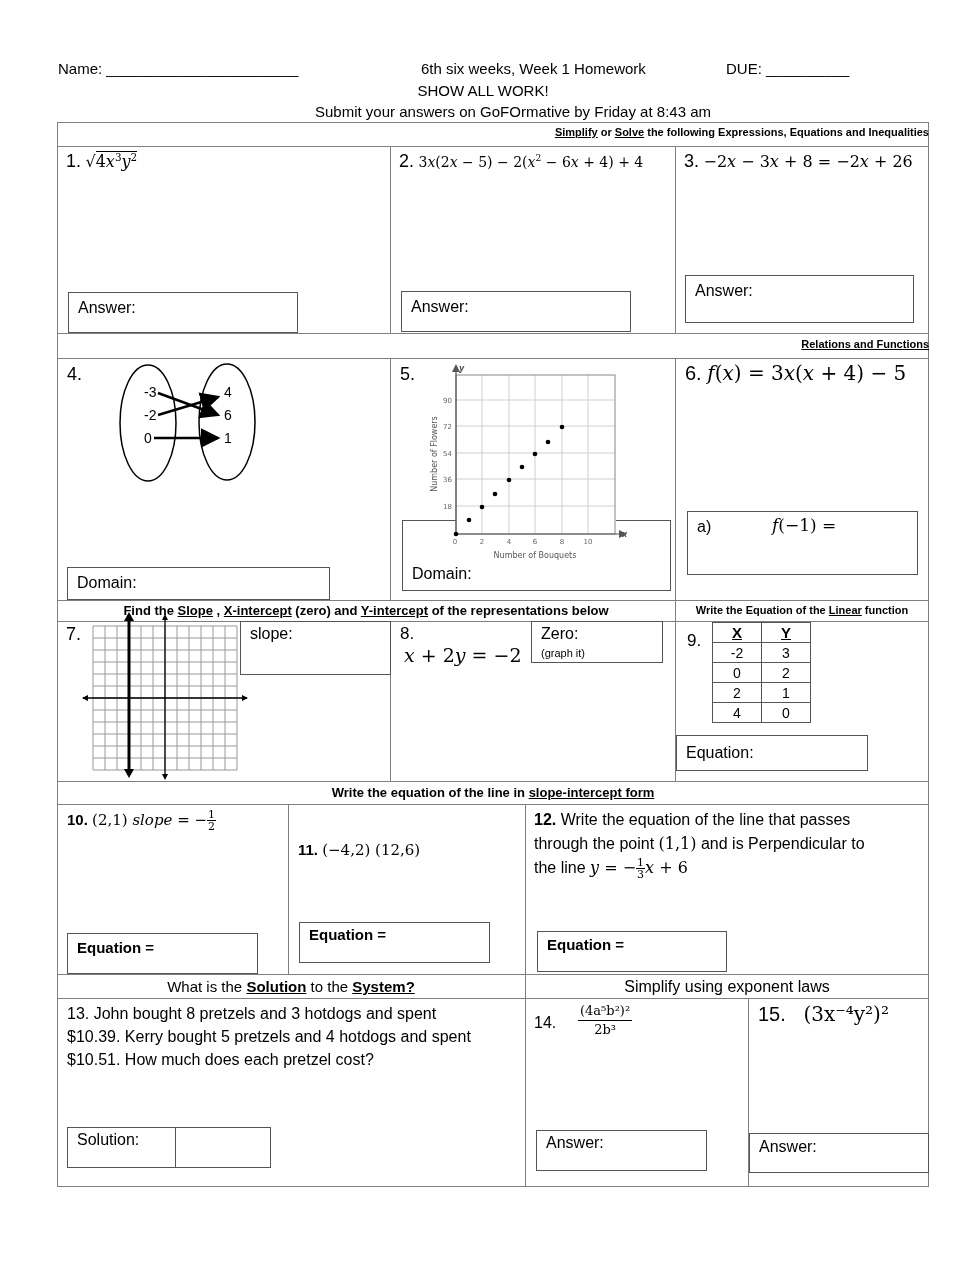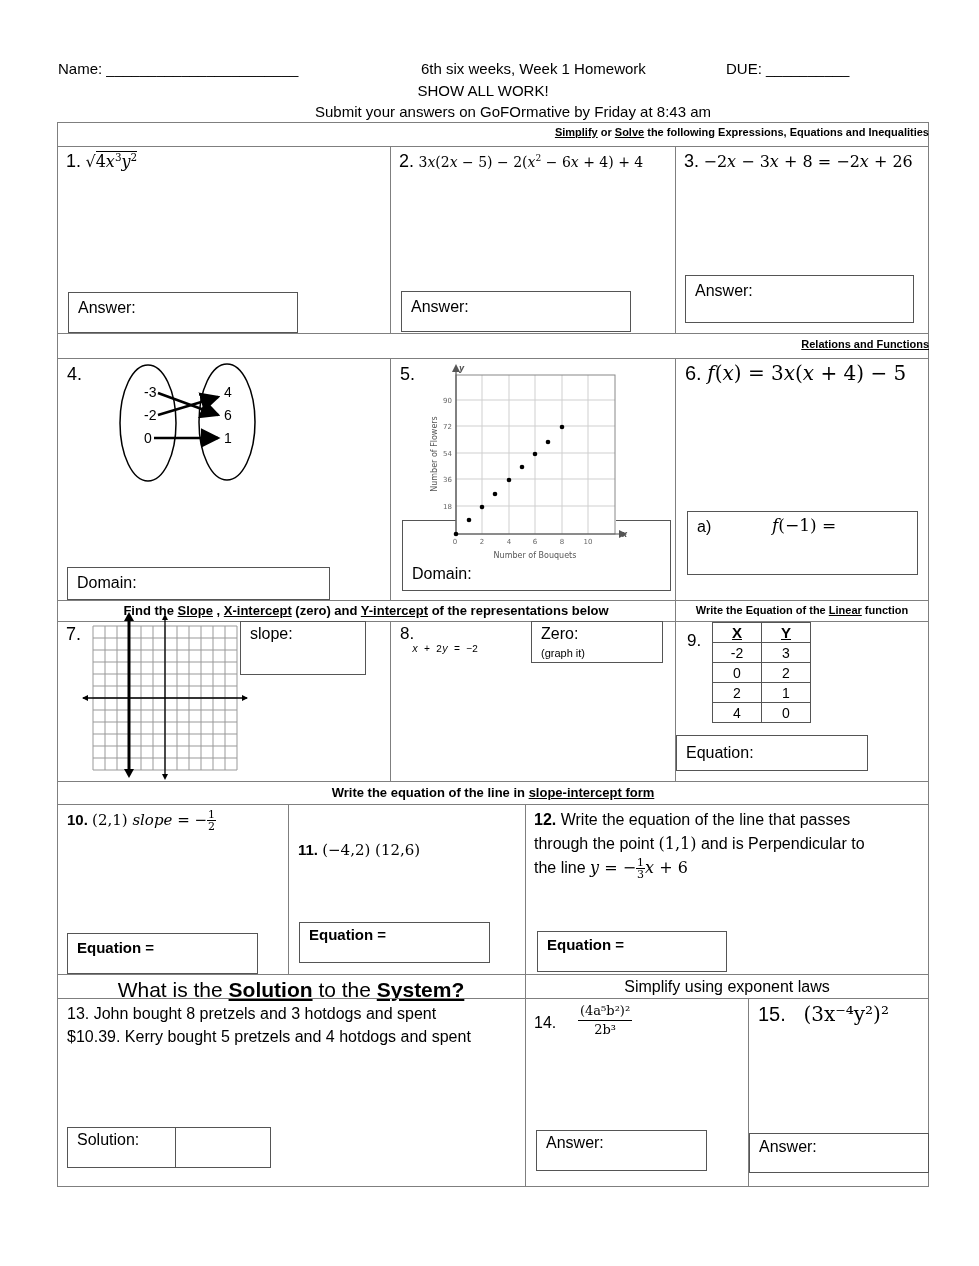--- a/index.html
+++ b/index.html
@@ -202,27 +202,27 @@
   <line x1="3" y1="86" x2="167" y2="86" stroke="#000" stroke-width="1.3"></line>
   <path d="M2,86 L8,83 L8,89 z" fill="#000"></path>
   <path d="M168,86 L162,83 L162,89 z" fill="#000"></path>
   <line x1="85" y1="4" x2="85" y2="166" stroke="#000" stroke-width="1.3"></line>
   <path d="M85,2 L82,8 L88,8 z" fill="#000"></path>
   <path d="M85,168 L82,162 L88,162 z" fill="#000"></path>
   <line x1="49" y1="6" x2="49" y2="160" stroke="#000" stroke-width="3"></line>
   <path d="M49,0 L44,9 L54,9 z" fill="#000"></path>
   <path d="M49,166 L44,157 L54,157 z" fill="#000"></path>
 </svg>
-<div class="box" style="left:240px;top:621px;width:126px;height:54px;">
+<div class="box" style="left:240px;top:621px;width:151px;height:54px;">
   <span class="boxlabel" style="top:3px;">slope:</span>
 </div>
 
 <div class="abs" style="left:400px;top:624px;">
   <div class="num" style="font-size:17px;">8.</div>
-  <div class="math" style="font-size:10px;margin-left:12px;font-family:Liberation Mono, monospace;"><span class="mi">x</span> + 2<span class="mi">y</span> = −2</div>
+  <div class="math" style="font-size:19px;margin-left:4px;"><span class="mi">x</span> + 2<span class="mi">y</span> = −2</div>
 </div>
 <div class="box" style="left:531px;top:621px;width:132px;height:42px;">
   <span class="boxlabel" style="top:3px;">Zero:</span>
   <span class="abs" style="left:9px;top:25px;font-size:11px;">(graph it)</span>
 </div>
 
 <div class="abs num" style="left:687px;top:631px;font-size:17px;">9.</div>
 <table class="xy" style="left:712px;top:622px;">
   <tbody>
       <tr>
@@ -277,30 +277,31 @@
   <b class="boxlabel" style="font-size:15px;top:5px;">Equation =</b>
 </div>
 <div class="box" style="left:299px;top:922px;width:191px;height:41px;">
   <b class="boxlabel" style="font-size:15px;top:3px;">Equation =</b>
 </div>
 <div class="box" style="left:537px;top:931px;width:190px;height:41px;">
   <b class="boxlabel" style="font-size:15px;top:4px;">Equation =</b>
 </div>
 
 <div class="line" style="left:57px;top:974px;width:872px;height:1px;"></div>
-<div class="abs" style="left:57px;width:468px;top:978px;text-align:center;font-size:21px;">
+<div class="abs" style="left:57px;width:468px;top:978px;text-align:center;font-size:15px;">
   <span>What is the </span><b class="u">Solution</b><span> to the </span><b class="u">System?</b>
 </div>
 <div class="abs" style="left:525px;width:404px;top:978px;text-align:center;font-size:16px;">Simplify using exponent laws</div>
 <div class="line" style="left:57px;top:998px;width:872px;height:1px;"></div>
 <div class="line" style="left:748px;top:998px;width:1px;height:189px;"></div>
 
 <div class="abs" style="left:67px;top:1002px;font-size:16px;line-height:23px;">
   <div>13.  John bought 8 pretzels and 3 hotdogs and spent</div>
   <div>$10.39. Kerry bought 5 pretzels and 4 hotdogs and spent</div>
+  <div>$10.51.  How much does each pretzel cost?</div>
 </div>
 <div class="box" style="left:67px;top:1127px;width:204px;height:41px;padding-left:14px;">
   <span class="boxlabel" style="top:3px;">Solution:</span>
   <div style="position:absolute;left:107px;top:0;width:1px;height:39px;background:#555;"></div>
 </div>
 
 <div class="abs" style="left:534px;top:1002px;">
   <span class="num" style="position:absolute;left:0;top:12px;font-size:16px;">14.</span>
   <div class="math" style="position:absolute;left:44px;top:0;text-align:center;font-size:13px;line-height:18px;">
     <div style="border-bottom:1px solid #000;padding:0 2px;">(4a⁵b²)²</div>

